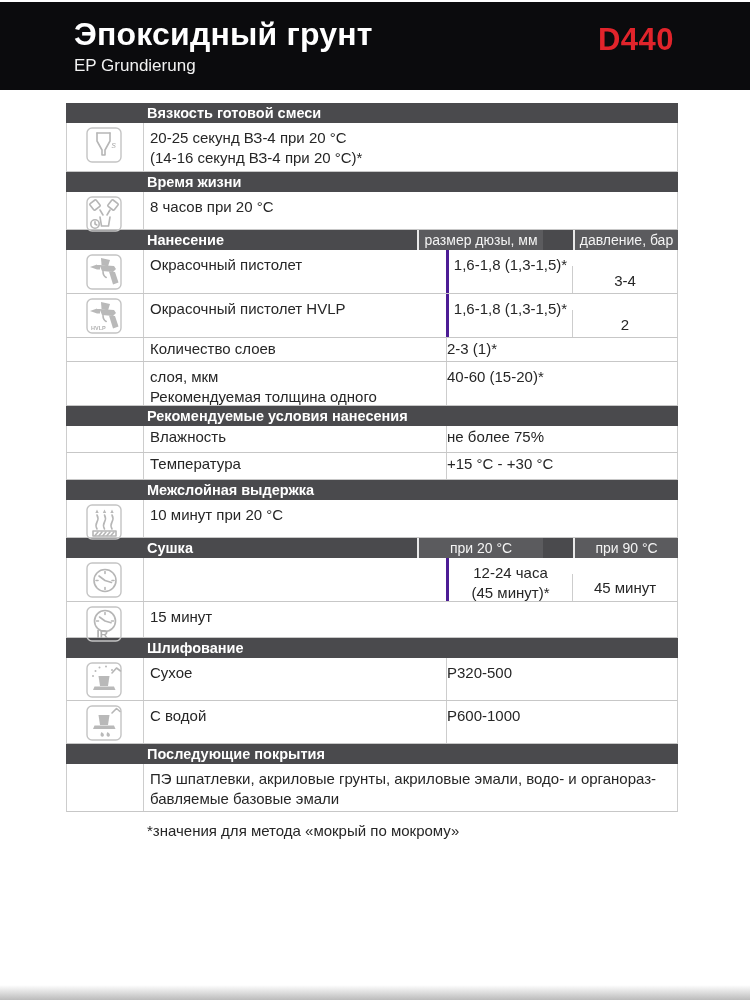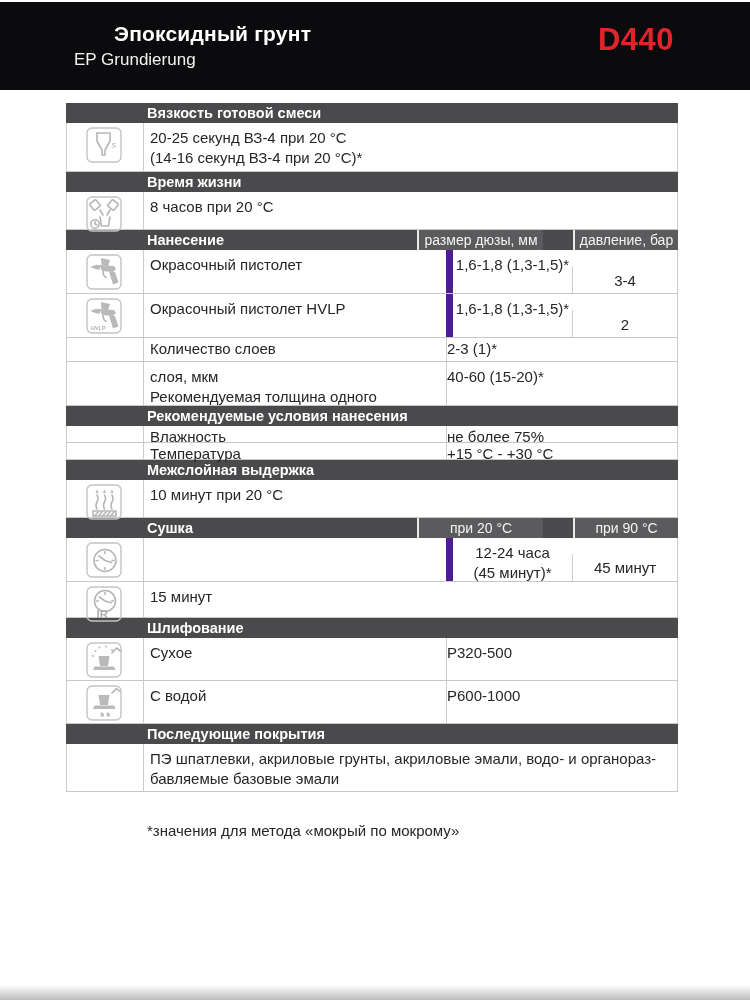--- a/index.html
+++ b/index.html
@@ -11,21 +11,21 @@
     color:#262626;
     overflow:hidden;
   }
   
   .topbar {
     position:absolute; left:0; top:2px; width:750px; height:88px;
     background:#0b0b0d;
     display:flex; align-items:center;
   }
   .titles { padding-left:74px; }
-  .doc-title { color:#ffffff; font-size:21px; font-weight:700; letter-spacing:0.2px; line-height:1.15;margin-left:40px; }
+  .doc-title { color:#ffffff; font-size:32px; font-weight:700; letter-spacing:0.2px; line-height:1.15; }
   .doc-subtitle { color:#f2f2f2; font-size:17px; font-weight:400; margin-top:4px; }
   .doc-code {
     position:absolute; right:76px; top:20px;
     color:#e1242b; font-size:31px; font-weight:700; letter-spacing:0.5px;
   }
   
   .spec-table { position:absolute; left:66px; top:103px; width:612px; }
   .bar {
     display:flex; height:20px; background:#4a4a4d; color:#ffffff;
     font-size:14.5px; font-weight:700; align-items:center;
@@ -40,29 +40,29 @@
   }
   .bc1 { width:126px; } .bc2 { width:105px; }
   .row {
     display:flex; background:#ffffff;
     border-left:1px solid #cdcdcd; border-right:1px solid #cdcdcd;
     border-bottom:1px solid #c7c7c7;
   }
   .cell { font-size:15px; line-height:20px; }
   .c-icon { width:77px; border-right:1px solid #cdcdcd; display:flex; justify-content:center; }
   .c-label { flex:1; padding:5px 4px 0 6px; }
-  .c-v1 { width:126px; border-left:7px solid #4c1d95; text-align:center; padding-top:5px; }
+  .c-v1 { width:126px; border-left:3px solid #4c1d95; text-align:center; padding-top:5px; }
   .c-v2 { width:105px; border-left:1px solid #cdcdcd; text-align:center; padding-top:5px;margin-top:16px; }
   .c-merged { width:231px; border-left:1px solid #cdcdcd; padding-top:5px; }
   .sm .c-label, .sm .c-merged, .sm .c-v1, .sm .c-v2 { padding-top:1px; }
   .vmid { display:flex; align-items:center; justify-content:center; padding-top:0; }
   .iconbox { width:38px; height:38px; margin-top:4px; }
   .iconbox svg { width:38px; height:38px; display:block; }
   .h49{height:49px}.h44{height:44px}.h43{height:43px}.h42{height:48px}
-  .h38{height:38px}.h36{height:36px}.h24{height:24px}.h22{height:17px}
+  .h38{height:38px}.h36{height:36px}.h24{height:24px}.h22{height:27px}
   
   .footnote {
     position:absolute; left:147px; top:822px;
     font-size:15px; color:#262626;
   }
   
   .bottom-fade {
     position:absolute; left:0; bottom:0; width:750px; height:15px;
     background:linear-gradient(to bottom, rgba(110,110,110,0), rgba(105,105,105,0.45));
   }

